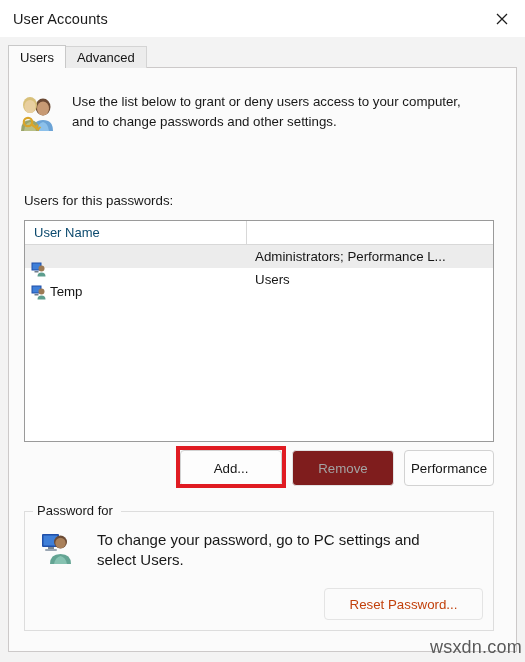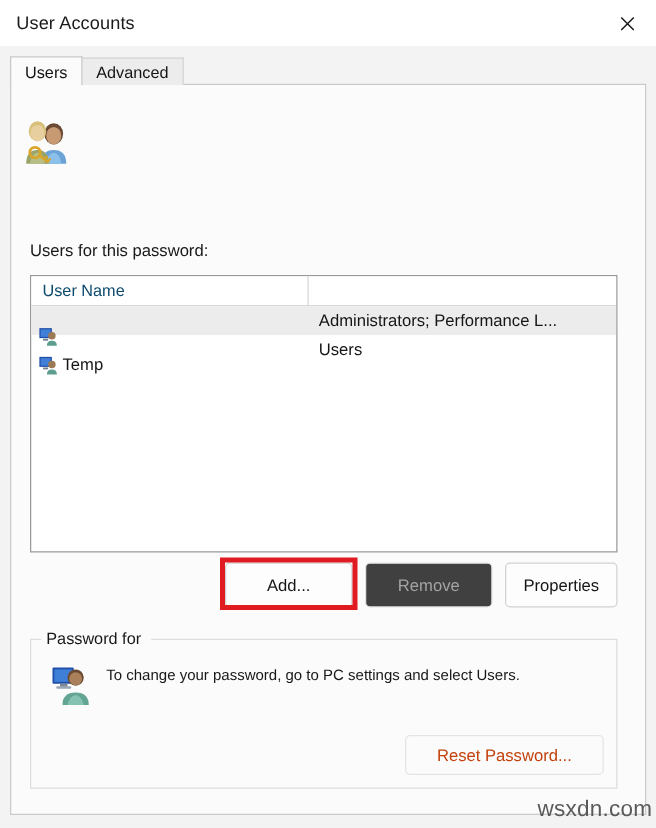--- a/index.html
+++ b/index.html
@@ -217,21 +217,21 @@
     font-size: 13.3px;
     color: #161616;
     display: flex;
     align-items: center;
     justify-content: center;
     cursor: pointer;
     padding: 17px;
   }
   .btn.disabled {
     color: #a3a3a3;
-    background: #404040;
+    background: #7f1d1d;
     border-color: #e2e2e2;
     cursor: default;
   }
   .btn-add      { left: 156px; width: 102px; }
   .btn-remove   { left: 268px; width: 102px; }
   .btn-props    { left: 380px; width: 90px; }
 
   
   .annotation {
     position: absolute;
@@ -273,22 +273,22 @@
     align-items: flex-start;
     width: 430px;
   }
   .pw-icon {
     width: 34px;
     height: 34px;
     flex: 0 0 auto;
     margin-top: 1px;
   }
   .pw-text {
-    margin-left: 10px;
-    font-size: 12px;
+    margin-left: 22px;
+    font-size: 15px;
     line-height: 20px;
     color: #181818;
     max-width: 345px;
   }
   .btn-reset {
     position: absolute;
     right: 10px;
     bottom: 10px;
     width: 159px;
     height: 32px;
@@ -363,23 +363,24 @@
 
           <ellipse cx="13" cy="11" rx="7" ry="8" fill="#d8c07a"></ellipse>
           <ellipse cx="13" cy="12.5" rx="5.6" ry="6.6" fill="#e8cfa0"></ellipse>
           <path d="M4 37 q0-11 9-11 q9 0 9 11 z" fill="#9aa46a"></path>
           <path d="M7 37 q1-8 6-9 q5 1 6 9 z" fill="#b8bf86"></path>
 
           <circle cx="11" cy="28" r="4.2" fill="none" stroke="#d9a52a" stroke-width="2.2"></circle>
           <path d="M14 30 L22 36" stroke="#d9a52a" stroke-width="2.2" fill="none"></path>
           <path d="M19 33 l2 -2 M21.5 34.8 l2 -2" stroke="#d9a52a" stroke-width="1.8" fill="none"></path>
         </svg>
-      </div>
-
-      <div class="section-label">Users for this password:</div>
+        <div class="intro-text">Use the list below to grant or deny users access to your computer, and to change passwords and other settings.</div>
+      </div>
+
+      <div class="section-label">Users for this passwords:</div>
 
       <div class="listview">
         <div class="lv-header">
           <div class="lv-col c-name">User Name</div>
           <div class="lv-col c-pad"></div>
         </div>
 
         <div class="lv-row selected">
           <div class="lv-cell c-name">
             <svg class="row-icon" viewBox="0 0 16 16">
@@ -405,21 +406,21 @@
             </svg>
             <span>Temp</span>
           </div>
           <div class="lv-cell c-group">Users</div>
         </div>
       </div>
 
       <div class="btnrow">
         <button class="btn btn-add">Add...</button>
         <button class="btn btn-remove disabled">Remove</button>
-        <button class="btn btn-props">Properties</button>
+        <button class="btn btn-props">Performance</button>
         <div class="annotation"></div>
       </div>
 
       <div class="groupbox">
         <div class="groupbox-label">Password for </div>
         <div class="pw-content">
           <svg class="pw-icon" viewBox="0 0 34 34">
             <rect x="1" y="3" width="17" height="13" rx="1" fill="#1f4fa8"></rect>
             <rect x="2.5" y="4.5" width="14" height="10" fill="#3f7fd8"></rect>
             <rect x="7" y="16" width="6" height="2.5" fill="#7b8795"></rect>

